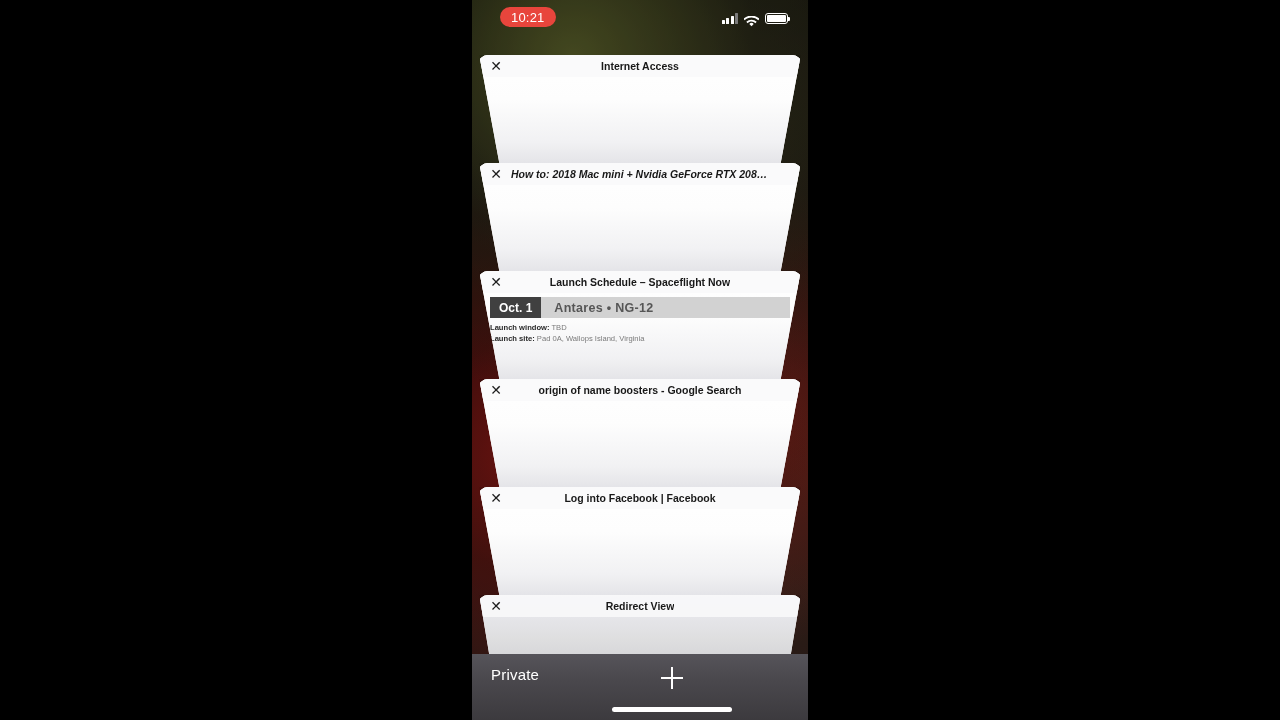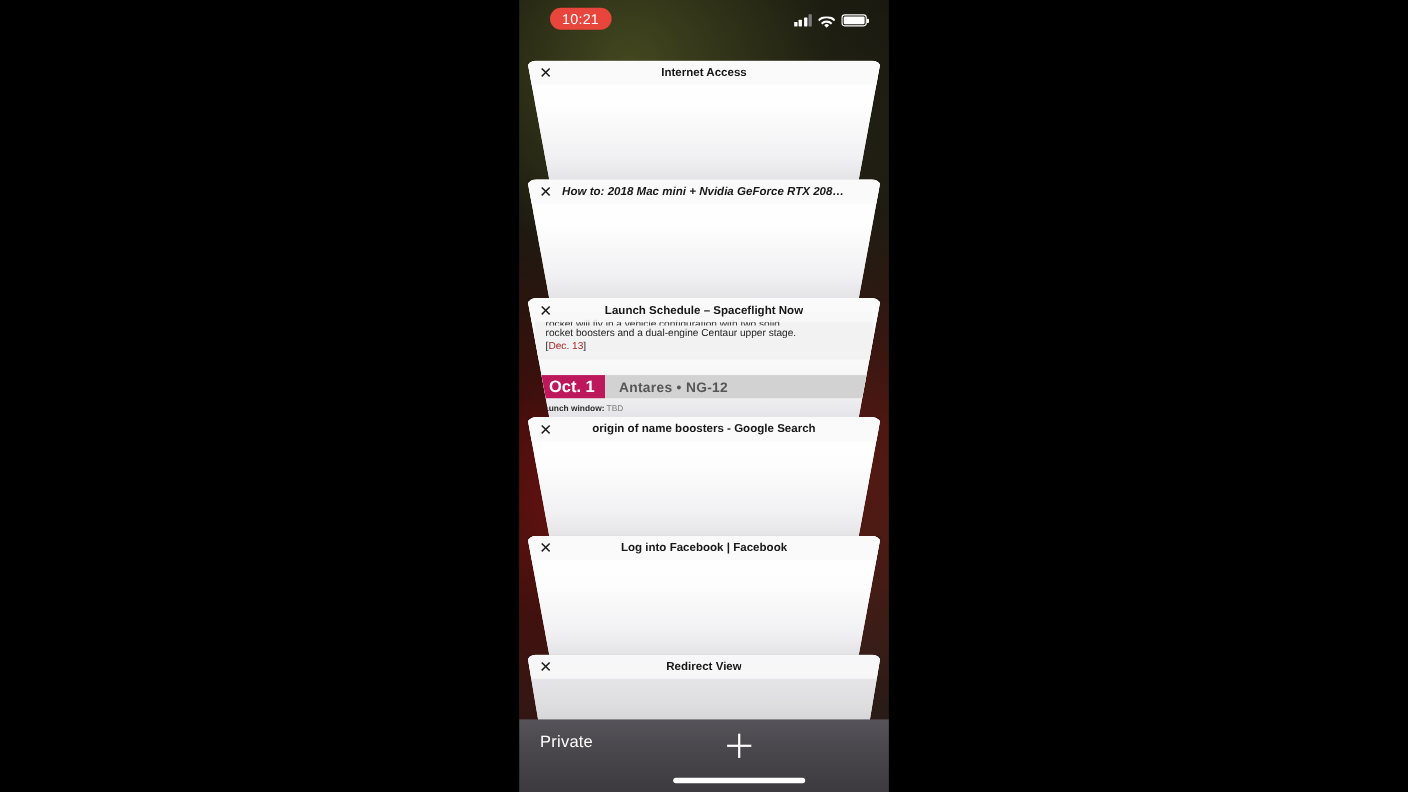--- a/index.html
+++ b/index.html
@@ -110,22 +110,22 @@
     background:#f2f2f2;
     font-size:9.2px; line-height:12px; color:#1c1c1c;
   }
   .sf-para .clip { display:block; height:8px; overflow:hidden; color:#1c1c1c; }
   .sf-date { color:#a8252a; }
   .sf-row {
     margin:14px 12px 0 12px; height:21px;
     background:#d2d2d2; display:flex; align-items:center;
   }
   .sf-badge {
-    background:#be185d; color:#fff; font-weight:bold;
-    font-size:15px; padding:0 9px; height:21px;
+    background:#404040; color:#fff; font-weight:bold;
+    font-size:12px; padding:0 9px; height:21px;
     display:flex; align-items:center;
   }
   .sf-mission {
     color:#565656; font-weight:bold; font-size:12.5px;
     padding-left:13px; letter-spacing:0.3px;text-align:center;
   }
   .sf-lines { margin:5px 12px 0 12px; font-size:7.6px; line-height:10.5px; color:#7a7a7a; }
   .sf-lines b { color:#2a2a2a; }
 
   
@@ -208,25 +208,20 @@
           <div class="close-x">✕</div>
         </div>
       </div>
 
       <div class="card" style="top:271px; width:324px; left:6px; height:112px;
                   clip-path:polygon(0.4% 0%, 99.6% 0%, 93.2% 100%, 6.8% 100%);">
         <div class="card-inner">
           <div class="card-body"></div>
 
           <div class="sf">
-            <div class="sf-para">
-              <span class="clip">rocket will fly in a vehicle configuration with two solid</span>
-              <span>rocket boosters and a dual-engine Centaur upper stage.</span><br>
-              <span>[</span><span class="sf-date">Dec. 13</span><span>]</span>
-            </div>
 
             <div class="sf-row">
               <div class="sf-badge">Oct. 1</div>
               <div class="sf-mission">Antares • NG-12</div>
             </div>
 
             <div class="sf-lines">
               <div>
                 <b>Launch window:</b>
                 <span>TBD</span>

